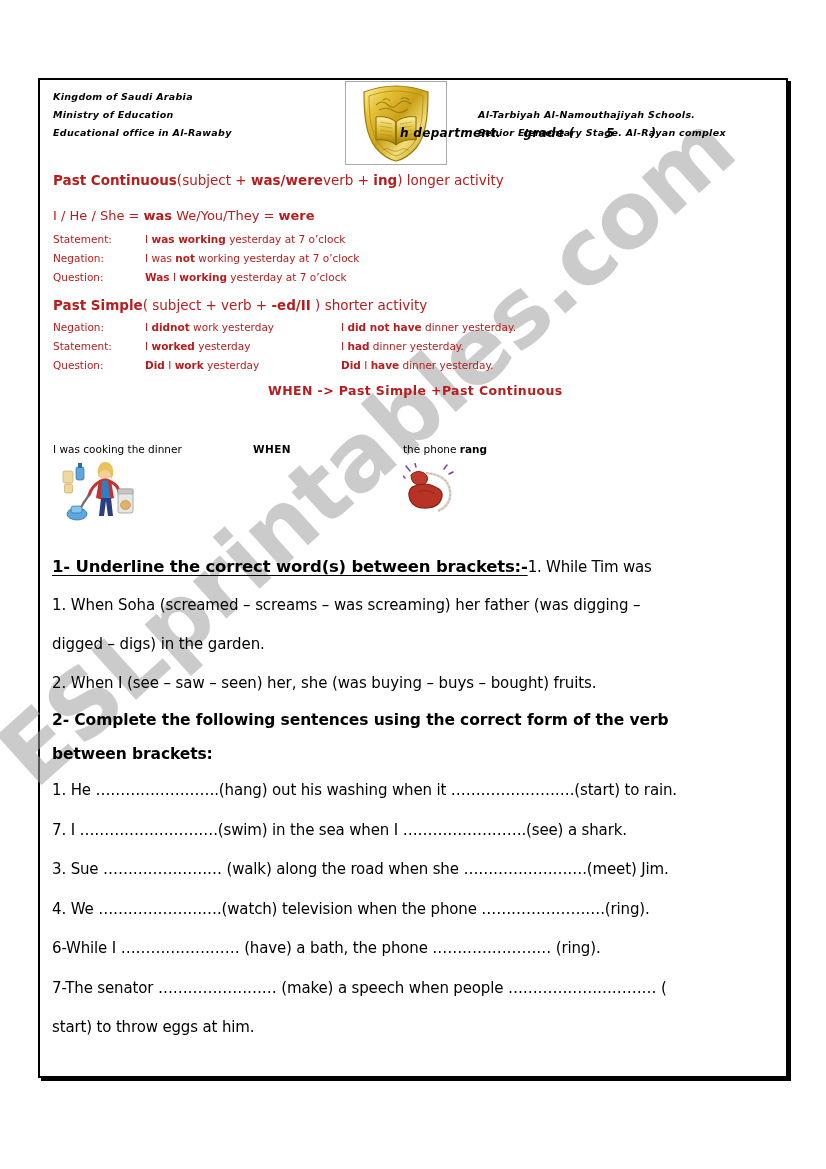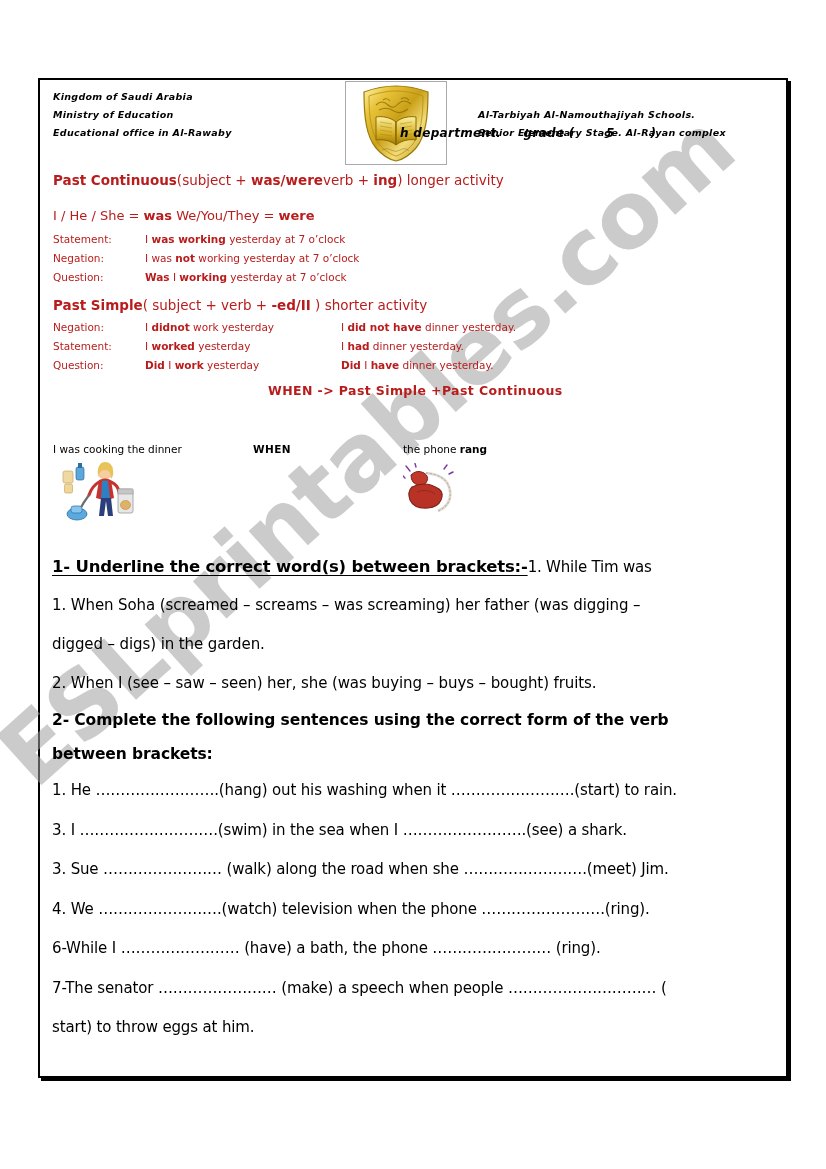--- a/index.html
+++ b/index.html
@@ -391,21 +391,21 @@
       <div class="ex-head"><span class="u">1-  Underline  the  correct  word(s)  between  brackets:-</span><span class="tail">1. While Tim was</span></div>
 
       <div class="ex-line">1. When Soha (screamed – screams – was screaming) her father (was digging –</div>
       <div class="ex-line">digged – digs) in the garden.</div>
       <div class="ex-line">2. When I (see – saw – seen) her, she (was buying – buys – bought) fruits.</div>
 
       <div class="ex-head2"><span>2- Complete  the  following  sentences  using  the  correct  form  of  the  verb</span></div>
       <div class="ex-head2"><span>between  brackets:</span></div>
 
       <div class="ex-q">1. He …………………….(hang) out his washing when it …………………….(start) to rain.</div>
-      <div class="ex-q">3. I ……………………….(swim) in the sea when I …………………….(see) a shark.</div>
+      <div class="ex-q">7. I ……………………….(swim) in the sea when I …………………….(see) a shark.</div>
       <div class="ex-q">3. Sue …………………… (walk) along the road when she …………………….(meet) Jim.</div>
       <div class="ex-q">4. We …………………….(watch) television when the phone …………………….(ring).</div>
       <div class="ex-q">6-While I …………………… (have) a bath, the phone ……………………  (ring).</div>
       <div class="ex-q">7-The senator   …………………… (make) a speech when people ………………………… (</div>
       <div class="ex-q">start) to throw eggs at him.</div>
     </div>
 
   </div>
 
   <div id="watermark">

